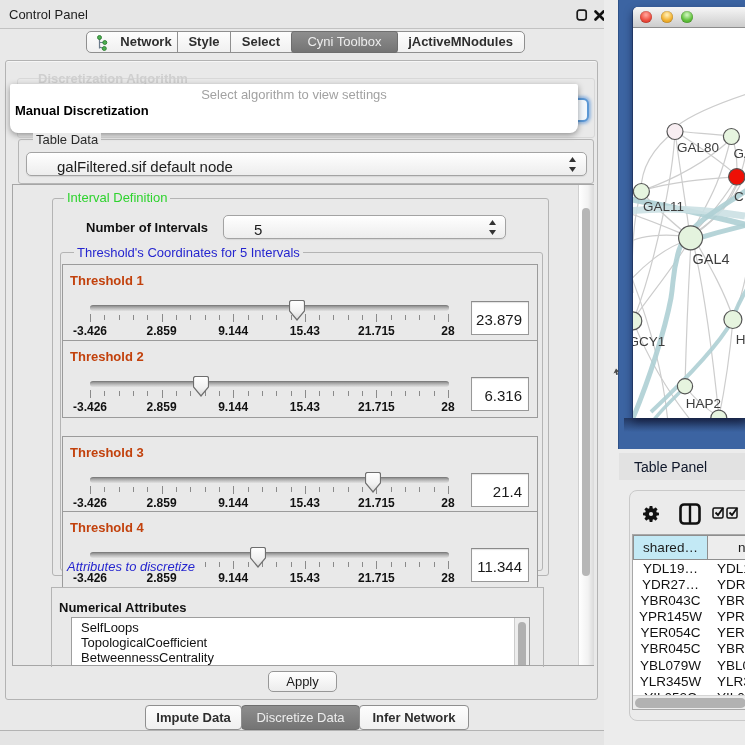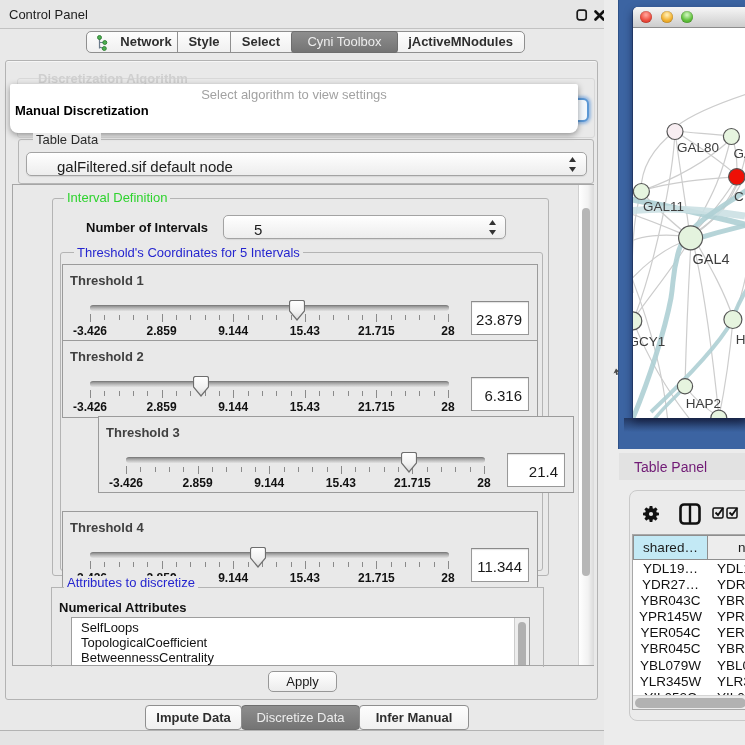--- a/index.html
+++ b/index.html
@@ -7,21 +7,21 @@
        font-family:"Liberation Sans",sans-serif;-webkit-font-smoothing:antialiased;}
   .ab{position:absolute;}
   #stage{position:relative;width:745px;height:745px;}
   .grouptitle{font-size:13px;background:#e9e9e9;padding:0 3px;line-height:13px;margin-left:8px;}
   .combo{position:absolute;border:1px solid #a3a3a3;border-radius:5px;
          background:linear-gradient(#ffffff,#f4f4f4 60%,#ededed);
          box-shadow:0 1px 1px rgba(0,0,0,0.08);}
   .combo .ctext{position:absolute;left:13px;top:5px;font-size:15px;color:#1c1c1c;margin-left:17px;}
   .updown{position:absolute;width:9px;}
   .row{position:absolute;left:62px;width:474px;border:1px solid #9b9b9b;background:#e9e9e9;}
-  .rtitle{position:absolute;left:7px;top:8px;font-size:13px;font-weight:bold;color:#404040;text-align:center;}
+  .rtitle{position:absolute;left:7px;top:8px;font-size:13px;font-weight:bold;color:#c2410c;text-align:center;}
   .track{position:absolute;left:27px;width:359px;height:5px;border-radius:3px;
          background:linear-gradient(#8f8f8f,#b9b9b9 45%,#e2e2e2);
          border-top:1px solid #7e7e7e;}
   .tick{position:absolute;width:1px;background:#8a8a8a;}
   .tlabel{position:absolute;font-size:12px;font-weight:bold;color:#111;transform:translateX(-50%);white-space:nowrap;}
   .vbox{position:absolute;left:408px;width:56px;height:32px;background:#fff;
         border:1px solid #989898;border-top-color:#8a8a8a;box-shadow:inset 0 1px 1px rgba(0,0,0,0.12);}
   .vbox span{position:absolute;right:6px;top:9px;font-size:15px;color:#1a1a1a;}
   .thumb{position:absolute;width:16px;height:21px;}
   .btab{position:absolute;top:705px;height:23px;border:1px solid #8f8f8f;border-radius:4px;
@@ -194,21 +194,21 @@
               <stop offset="0.6" stop-color="#f0f0f0"></stop>
               <stop offset="1" stop-color="#d8d8d8"></stop>
      </linearGradient>
           </defs>
      <path d="M2.5 0.5 h11 a2 2 0 0 1 2 2 v8.5 L8 20 L0.5 11 V2.5 a2 2 0 0 1 2-2 Z" fill="url(#tg2)" stroke="#6e6e6e" stroke-width="1.2"></path>
   </svg>
         <div class="vbox" style="top:36px;">
           <span>6.316</span>
         </div>
       </div>
-<div class="row" style="top:416px;height:75px;margin-left:36px;">
+<div class="row" style="top:436px;height:75px;">
         <div class="rtitle">Threshold 3</div>
         <div class="track" style="top:40px;"></div>
         <div class="tick" style="left:27.0px;top:49px;height:8px;"></div>
         <div class="tick" style="left:41.3px;top:50px;height:5px;"></div>
         <div class="tick" style="left:55.6px;top:50px;height:5px;"></div>
         <div class="tick" style="left:70.0px;top:50px;height:5px;"></div>
         <div class="tick" style="left:84.3px;top:50px;height:5px;"></div>
         <div class="tick" style="left:98.6px;top:49px;height:8px;"></div>
         <div class="tick" style="left:112.9px;top:50px;height:5px;"></div>
         <div class="tick" style="left:127.2px;top:50px;height:5px;"></div>
@@ -294,33 +294,33 @@
      </linearGradient>
           </defs>
      <path d="M2.5 0.5 h11 a2 2 0 0 1 2 2 v8.5 L8 20 L0.5 11 V2.5 a2 2 0 0 1 2-2 Z" fill="url(#tg4)" stroke="#6e6e6e" stroke-width="1.2"></path>
   </svg>
         <div class="vbox" style="top:36px;">
           <span>11.344</span>
         </div>
       </div>
 
     <div class="ab" style="left:51px;top:587px;width:491px;height:79px;border:1px solid #b4b4b4;border-bottom:none;"></div>
-    <div class="ab grouptitle" style="left:56px;top:576px;color:#2525cf;">Attributes to discretize</div>
+    <div class="ab grouptitle" style="left:56px;top:560px;color:#2525cf;font-style:italic;">Attributes to discretize</div>
     <div class="ab" style="left:59px;top:600px;font-size:13px;font-weight:bold;color:#111;">Numerical Attributes</div>
     <div class="ab" style="left:71px;top:617px;width:459px;height:49px;background:#fff;border:1px solid #9e9e9e;box-sizing:border-box;overflow:hidden;">
       <div style="position:absolute;left:9px;top:3px;font-size:13px;color:#111;line-height:14.8px;">SelfLoops<br>TopologicalCoefficient<br>BetweennessCentrality</div>
       <div style="position:absolute;right:0;top:0;width:14px;height:49px;background:#ededed;border-left:1px solid #cccccc;"></div>
       <div style="position:absolute;right:3px;top:4px;width:8px;height:46px;background:#b0b0b0;border-radius:4px;"></div>
     </div>
 
     <div class="ab" style="left:268px;top:671px;width:67px;height:19px;border:1px solid #979797;border-radius:5px;background:linear-gradient(#ffffff,#ececec);text-align:center;line-height:20px;font-size:13px;color:#1a1a1a;">Apply</div>
 
     <div class="btab" style="left:241px;width:117px;background:linear-gradient(#8e8e8e,#747474);border-color:#6e6e6e;color:#ededed;font-weight:normal;">Discretize Data</div>
     <div class="btab" style="left:145px;width:95px;">Impute Data</div>
-    <div class="btab" style="left:359px;width:108px;">Infer Manual</div>
+    <div class="btab" style="left:359px;width:108px;">Infer Network</div>
   </div>
   <div class="ab" style="left:0;top:730px;width:604px;height:1px;background:#b3b3b3;"></div>
   <div class="ab" style="left:0;top:731px;width:618px;height:14px;background:#e4e4e4;"></div>
 
   <div class="ab" style="left:604px;top:0;width:141px;height:745px;background:#ececec;"></div>
 
   <div class="ab" style="left:618px;top:0;width:127px;height:449px;background:#3c64a2;border-left:1px solid #2e5187;"></div>
 
   <div class="ab" style="left:633px;top:7px;width:112px;height:411px;background:#fff;border-radius:5px 0 0 0;box-shadow:0 4px 9px rgba(0,0,30,0.55), -1px 0 0 rgba(25,40,80,0.45), 1px 0 0 rgba(25,40,80,0.2);"></div>
   <div class="ab" style="left:633px;top:7px;width:112px;height:20px;border-radius:5px 0 0 0;background:linear-gradient(#f6f6f6,#cdcdcd);border-bottom:1px solid #8d8d8d;"></div>
@@ -388,21 +388,21 @@
       <text x="59.6" y="236" font-size="14.5">GAL4</text>
       <text x="-4.5" y="318.3">GCY1</text>
       <text x="102.7" y="315.5">H</text>
       <text x="52.8" y="380">HAP2</text>
     </g>
   </svg>
 
   <div class="ab" style="left:624px;top:418px;width:121px;height:14px;background:linear-gradient(rgba(15,20,45,0.55),rgba(15,20,45,0));"></div>
 
   <div class="ab" style="left:619px;top:453px;width:126px;height:27px;background:#e2e2e2;"></div>
-  <div class="ab" style="left:634px;top:459px;font-size:14px;color:#701a75;">Table Panel</div>
+  <div class="ab" style="left:634px;top:459px;font-size:14px;color:#0f172a;">Table Panel</div>
 
   <div class="ab" style="left:629px;top:490px;width:130px;height:231px;background:#ebebeb;border:1px solid #c9c9c9;border-radius:8px;box-sizing:border-box;"></div>
 
   <svg class="ab" style="left:642px;top:505px;" width="18" height="18" viewBox="0 0 18 18">
     <g fill="#111">
       <circle cx="9" cy="9" r="6"></circle>
       <g>
         <rect x="7.4" y="1" width="3.2" height="3.4" rx="0.8"></rect>
         <rect x="7.4" y="13.6" width="3.2" height="3.4" rx="0.8"></rect>
         <rect x="1" y="7.4" width="3.4" height="3.2" rx="0.8"></rect>

